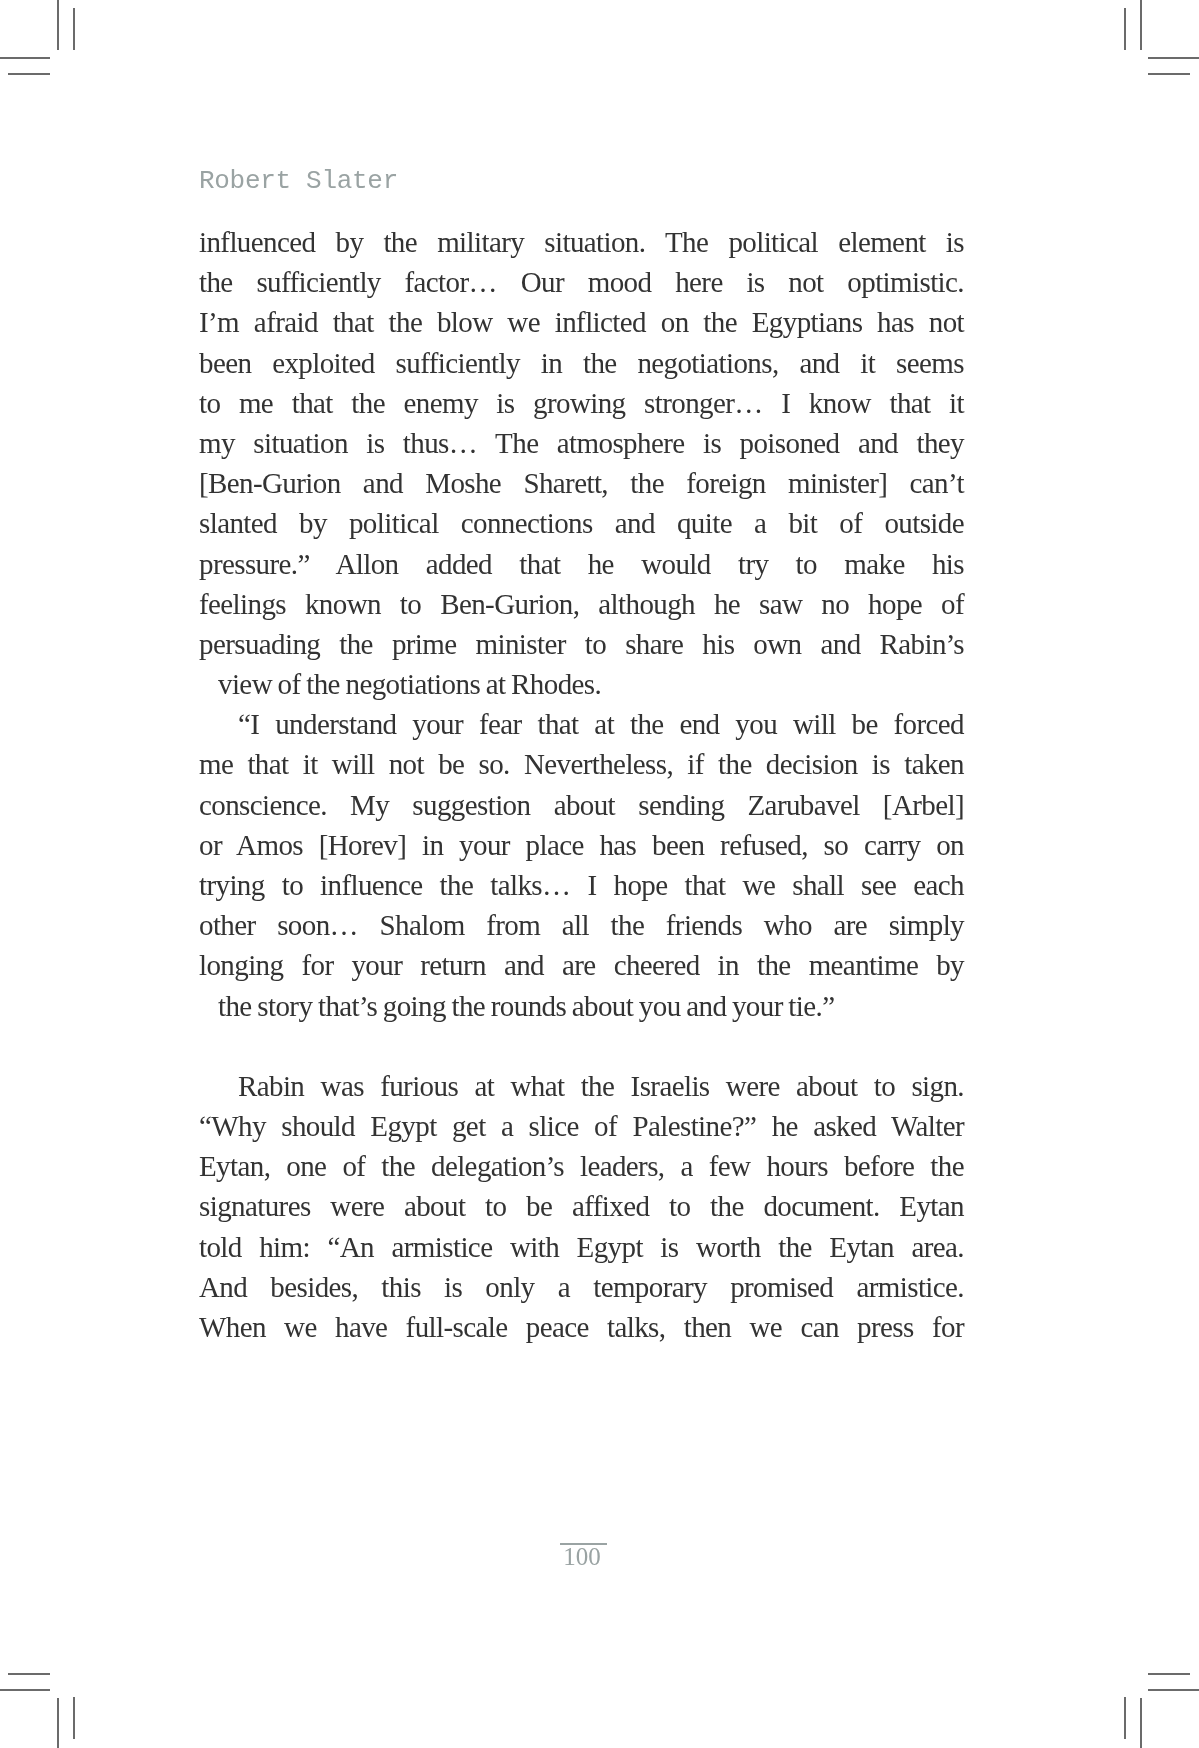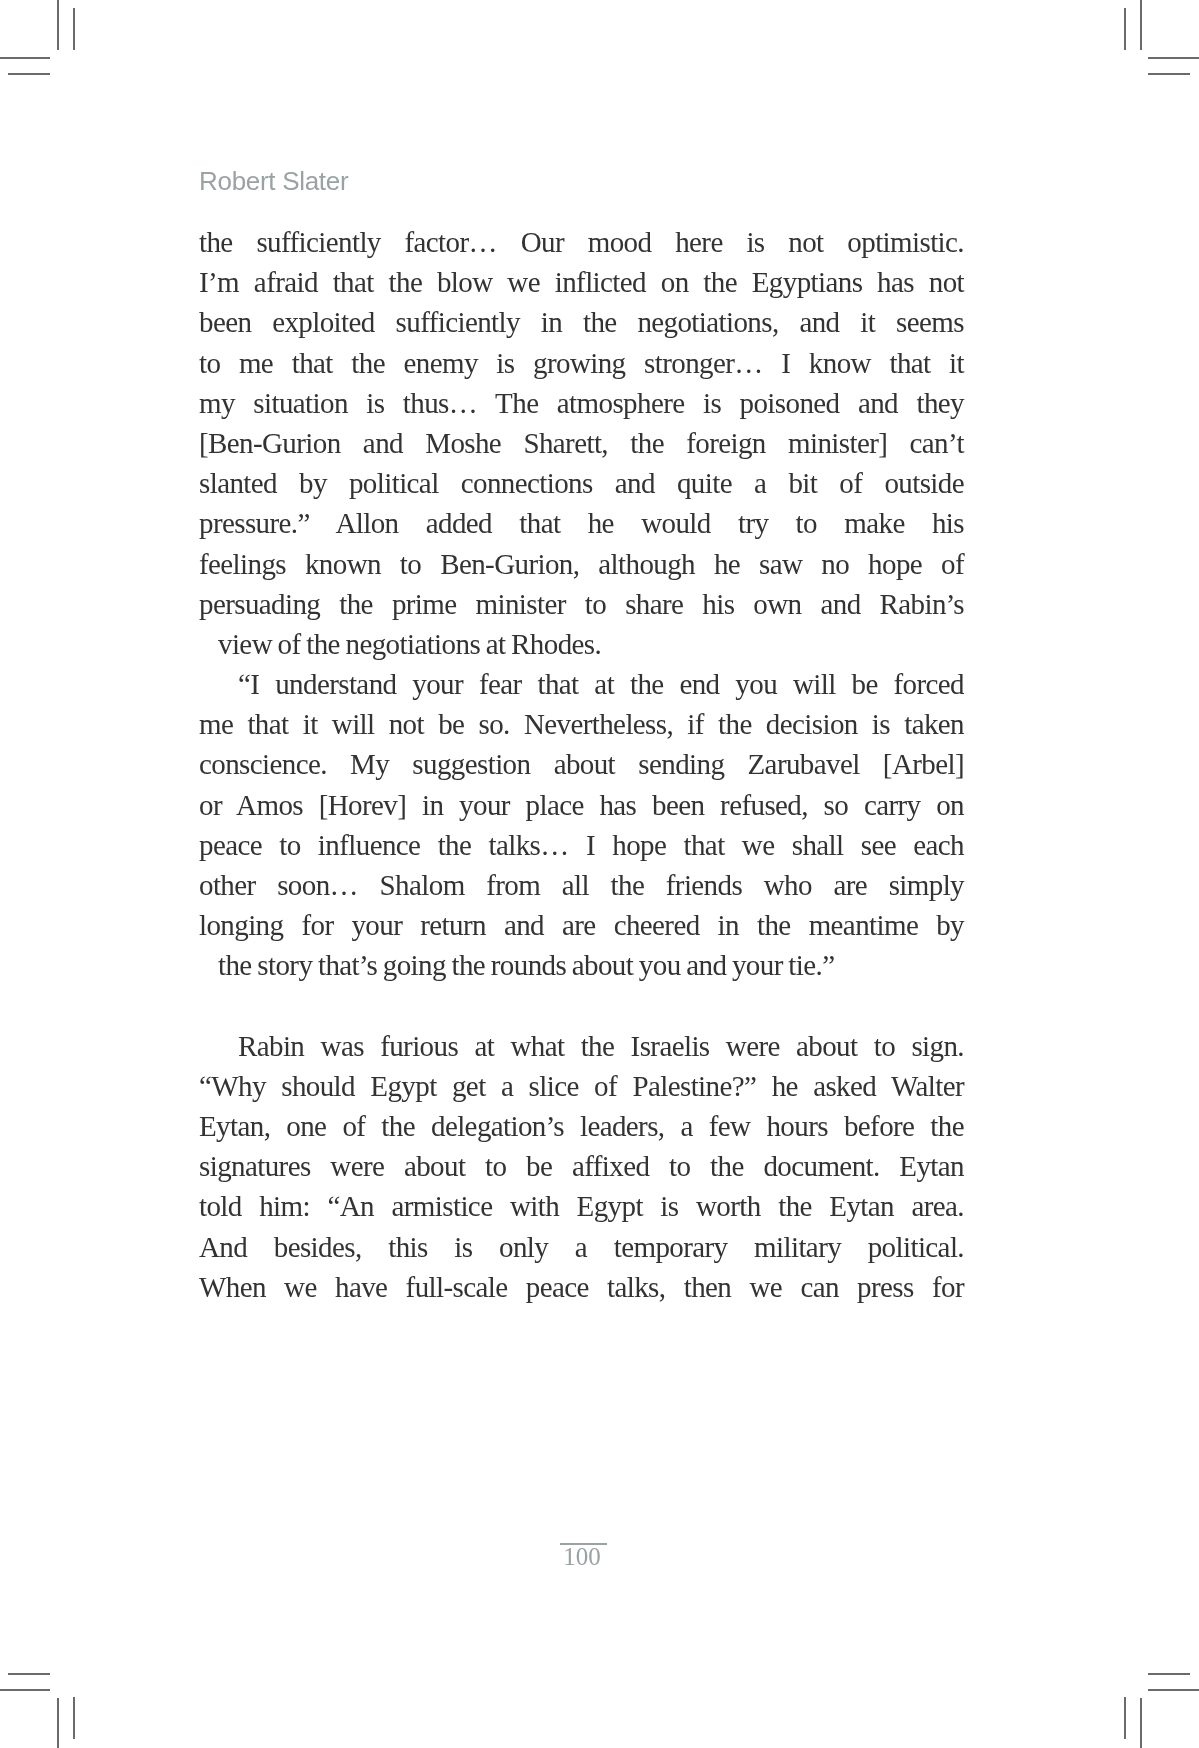--- a/index.html
+++ b/index.html
@@ -2,21 +2,21 @@
 <html><head>
   <meta charset="utf-8">
   <style>
     html, body { margin: 0; padding: 0; background: #ffffff; }
     body { width: 1199px; height: 1748px; position: relative; overflow: hidden; }
     .crop { position: absolute; background: #6b6b6b; }
     .h { height: 2px; }
     .v { width: 2px; }
     .running-head {
       position: absolute; left: 199px; top: 166px;
-      font-family: Liberation Sans, sans-serif; font-size: 26px;
+      font-family: Liberation Mono, monospace; font-size: 26px;
       color: #9aa3a3; letter-spacing: -0.3px;
     }
     .body-text {
       position: absolute; left: 199px; top: 222px; width: 765px;
       font-family: "Liberation Serif", serif; font-size: 29px;
       color: #333333;
     }
     .line {
       display: block; height: 40.2px; line-height: 40.2px;
       text-align: justify; text-align-last: justify;
@@ -53,48 +53,49 @@
 
 <div class="crop h" style="left:1148px;top:1673px;width:42px;"></div>
 <div class="crop h" style="left:1148px;top:1689px;width:51px;"></div>
 <div class="crop v" style="left:1124px;top:1697px;height:42px;"></div>
 <div class="crop v" style="left:1140px;top:1698px;height:50px;"></div>
 
 <div class="running-head">Robert Slater</div>
 
 <div class="body-text" id="body-text">
     <div>
+      <span class="line">influenced by the military situation. The political element is</span>
       <span class="line">the sufficiently factor… Our mood here is not optimistic.</span>
       <span class="line">I’m afraid that the blow we inflicted on the Egyptians has not</span>
       <span class="line">been exploited sufficiently in the negotiations, and it seems</span>
       <span class="line">to me that the enemy is growing stronger… I know that it</span>
       <span class="line">my situation is thus… The atmosphere is poisoned and they</span>
       <span class="line">[Ben-Gurion and Moshe Sharett, the foreign minister] can’t</span>
       <span class="line">slanted by political connections and quite a bit of outside</span>
       <span class="line">pressure.” Allon added that he would try to make his</span>
       <span class="line">feelings known to Ben-Gurion, although he saw no hope of</span>
       <span class="line">persuading the prime minister to share his own and Rabin’s</span>
       <span class="line last">view of the negotiations at Rhodes.</span>
     </div>
     <div>
       <span class="line indent">“I understand your fear that at the end you will be forced</span>
       <span class="line">me that it will not be so. Nevertheless, if the decision is taken</span>
       <span class="line">conscience. My suggestion about sending Zarubavel [Arbel]</span>
       <span class="line">or Amos [Horev] in your place has been refused, so carry on</span>
-      <span class="line">peace to influence the talks… I hope that we shall see each</span>
+      <span class="line">trying to influence the talks… I hope that we shall see each</span>
       <span class="line">other soon… Shalom from all the friends who are simply</span>
       <span class="line">longing for your return and are cheered in the meantime by</span>
       <span class="line last">the story that’s going the rounds about you and your tie.”</span>
     </div>
     <div class="gap"></div>
     <div>
       <span class="line indent">Rabin was furious at what the Israelis were about to sign.</span>
       <span class="line">“Why should Egypt get a slice of Palestine?” he asked Walter</span>
       <span class="line">Eytan, one of the delegation’s leaders, a few hours before the</span>
       <span class="line">signatures were about to be affixed to the document. Eytan</span>
       <span class="line">told him: “An armistice with Egypt is worth the Eytan area.</span>
-      <span class="line">And besides, this is only a temporary military political.</span>
+      <span class="line">And besides, this is only a temporary promised armistice.</span>
       <span class="line">When we have full-scale peace talks, then we can press for</span>
     </div>
   </div>
 
 <div class="folio-rule"></div>
 <div class="folio">100</div>
 
 </body></html>

